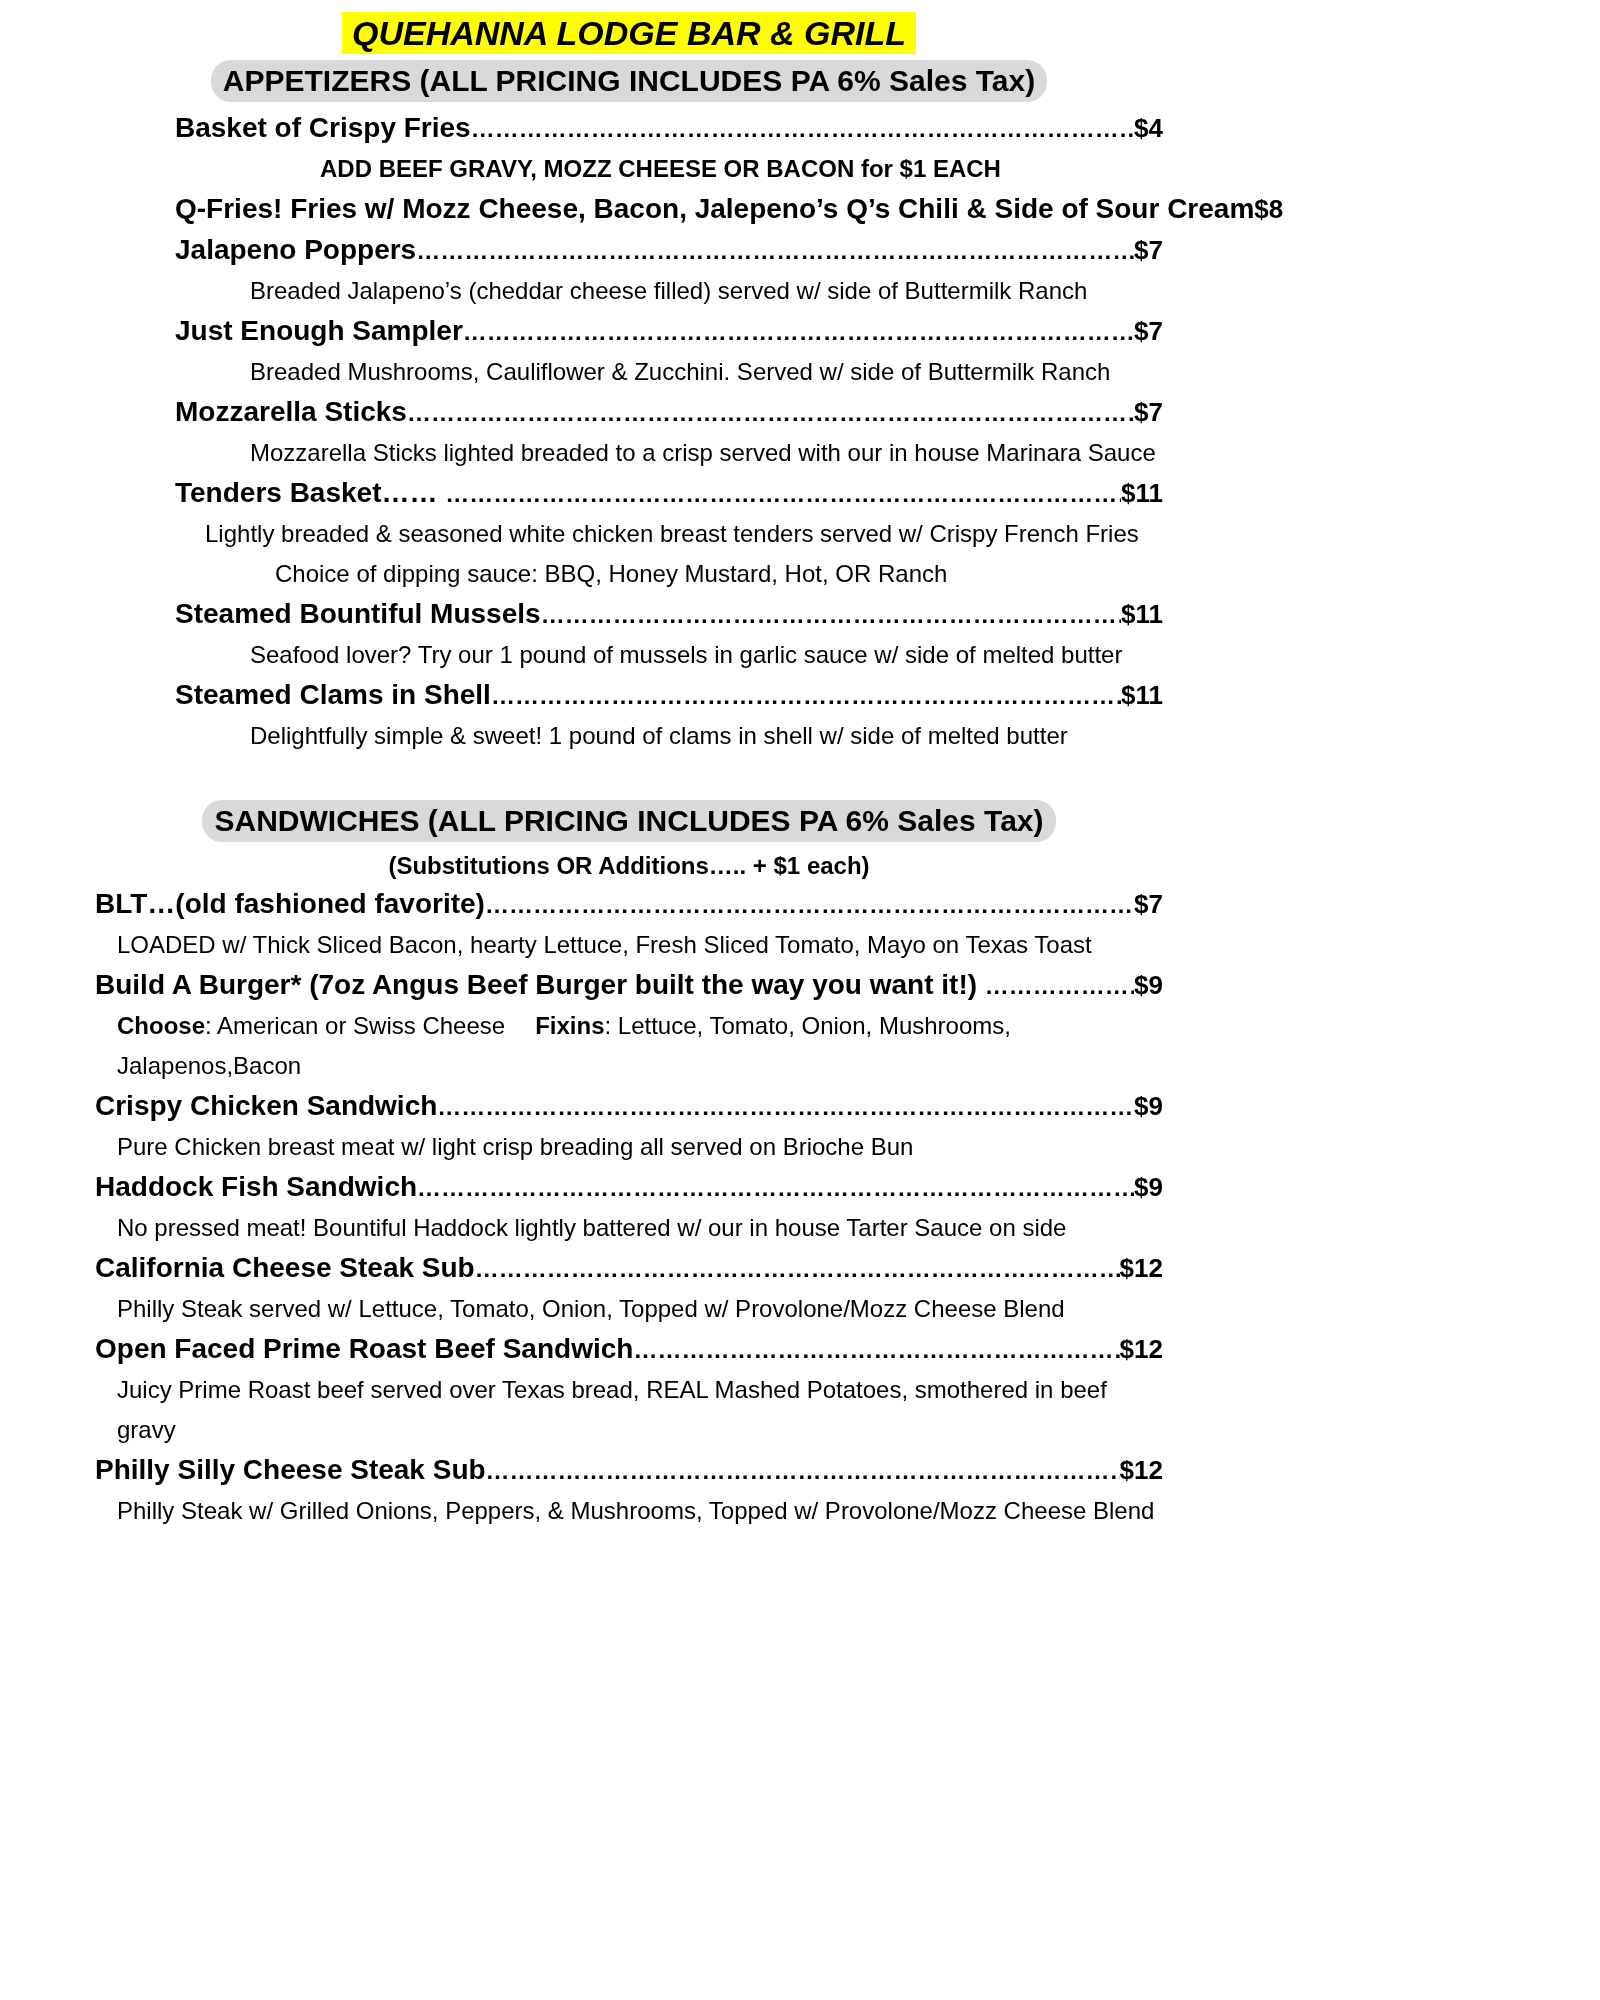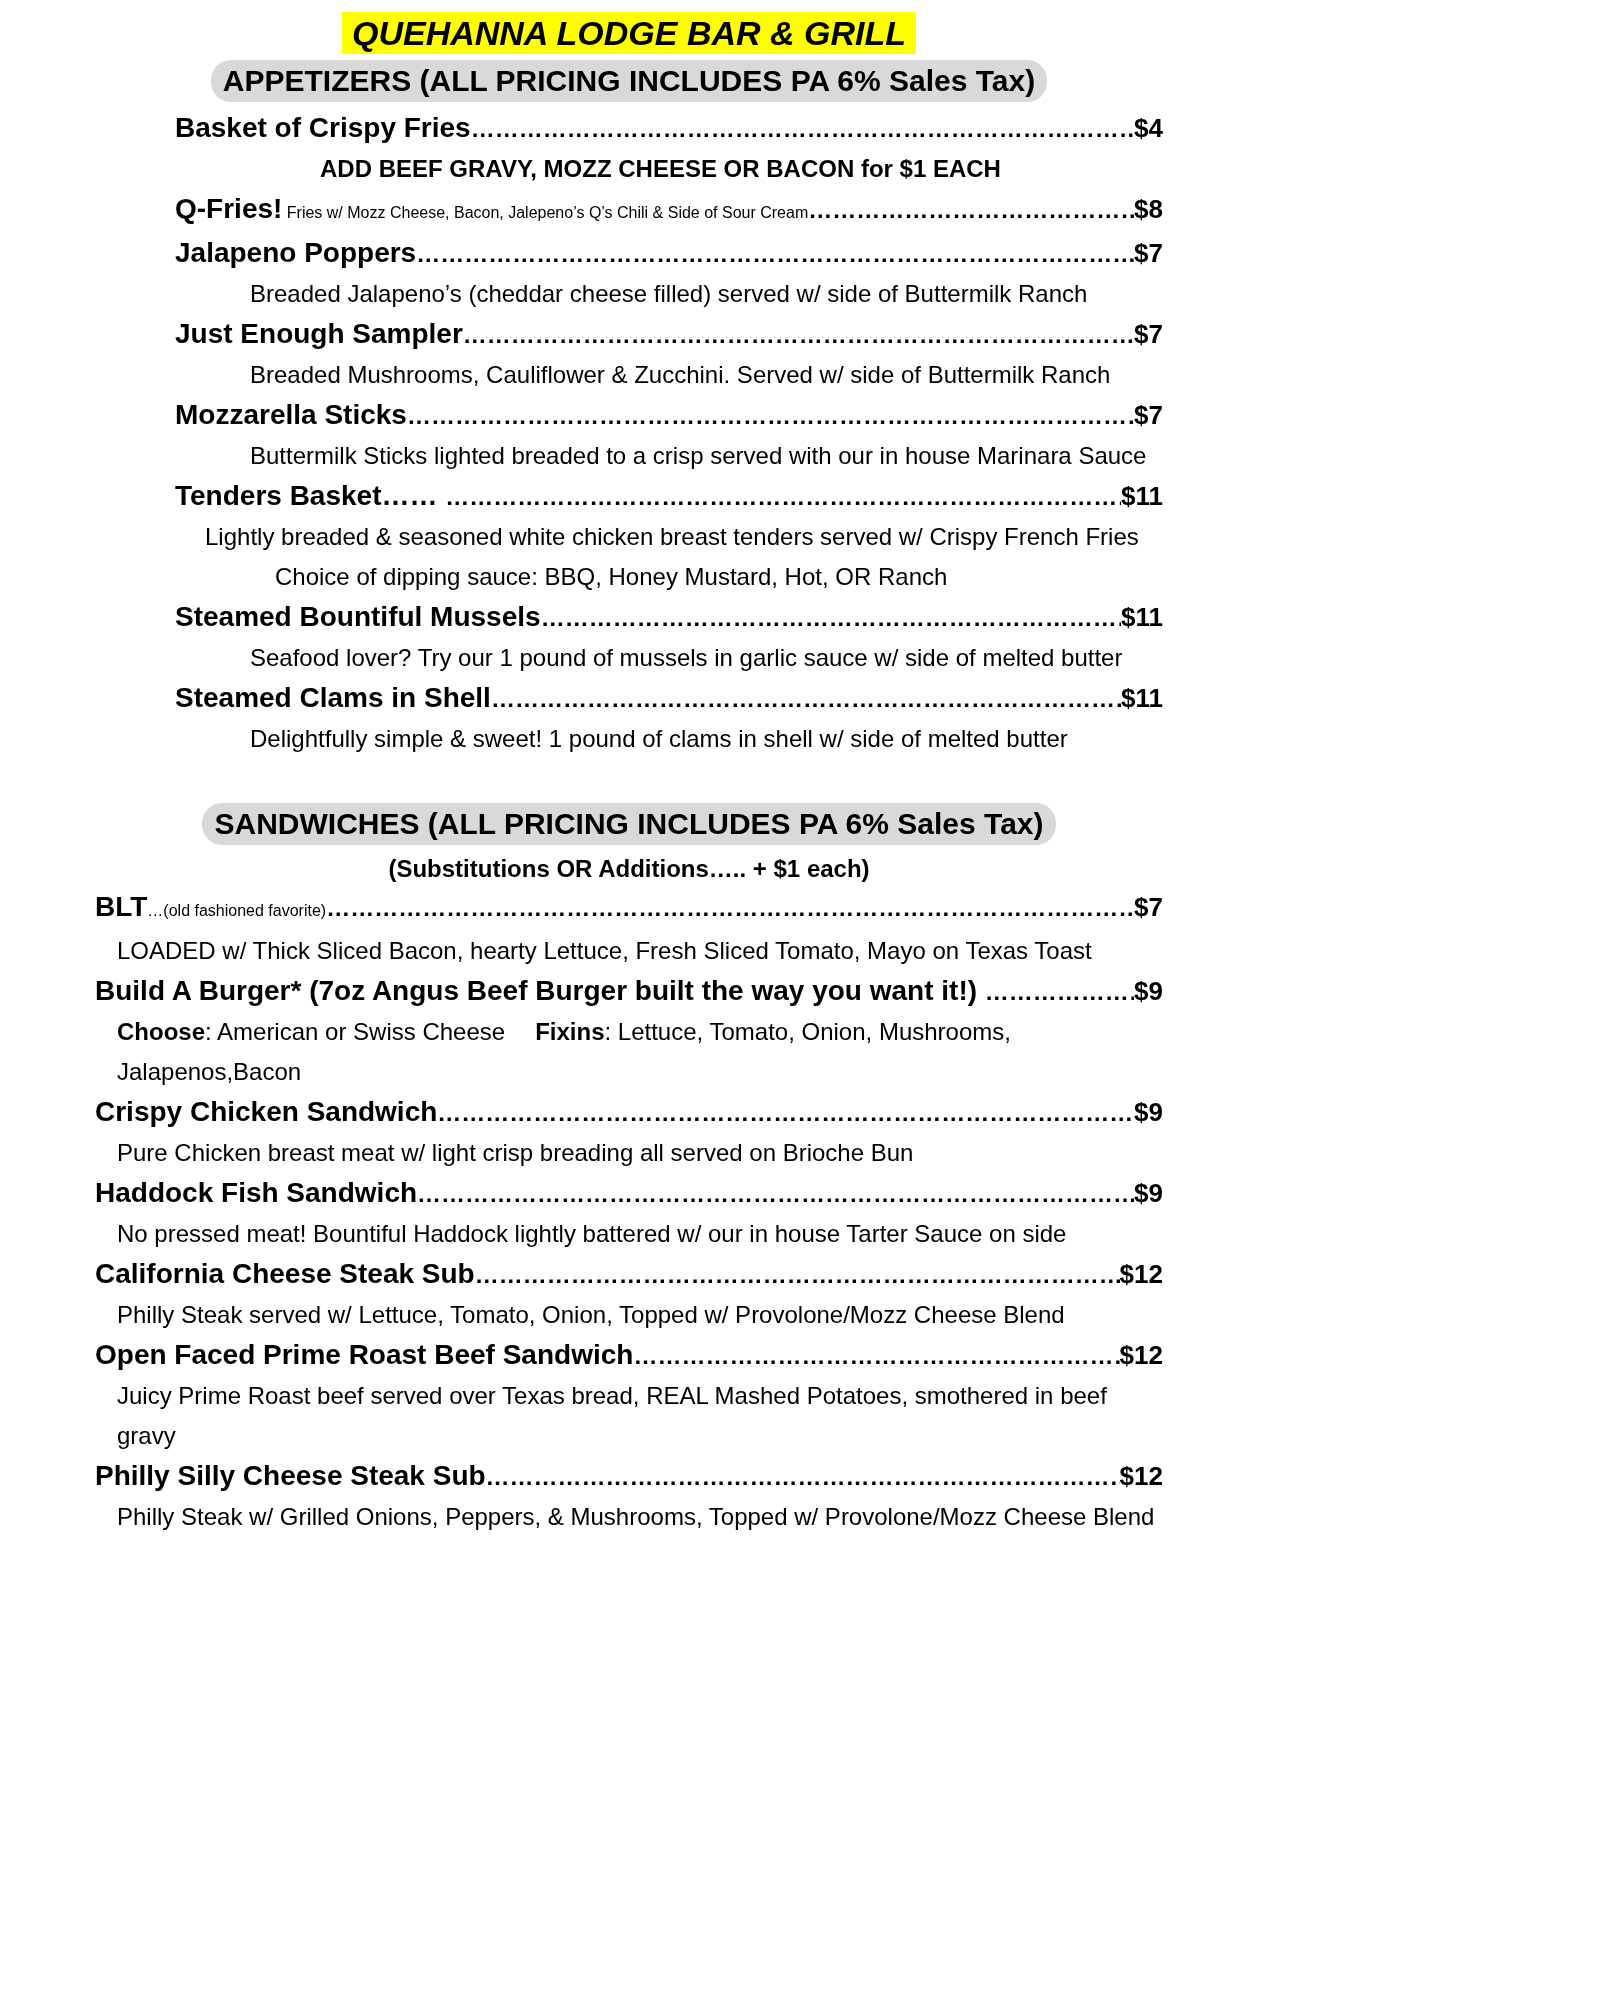--- a/index.html
+++ b/index.html
@@ -37,21 +37,21 @@
     padding: 0 12px;
     border-radius: 20px;
   }
   .items.ap { padding-left: 80px; }
   .row {
     display: flex;
     align-items: baseline;
     line-height: 40px;
   }
   .nm  { font-weight: 700; font-size: 28px; white-space: pre; }
-  .nm2 { font-weight: 400; font-size: 16px; white-space: pre; }
+  .nm2 { font-weight: 700; font-size: 28px; white-space: pre; }
   .dots {
     flex: 1 1 0;
     overflow: hidden;
     white-space: nowrap;
     font-weight: 700;
     font-size: 24px;
   }
   .price { font-weight: 700; font-size: 26px; white-space: pre; }
   .desc { font-size: 24px; line-height: 40px; }
   .ap-desc   { padding-left: 75px; }
@@ -116,21 +116,21 @@
         <span class="dots">……………………………………………………………………………………………………………………………………………………………………………………………………………………</span>
         <span class="price">$7</span>
       </div>
       <div class="desc ap-desc">Breaded Mushrooms, Cauliflower &amp; Zucchini. Served w/ side of Buttermilk Ranch</div>
 
       <div class="row">
         <span class="nm">Mozzarella Sticks</span>
         <span class="dots">……………………………………………………………………………………………………………………………………………………………………………………………………………………</span>
         <span class="price">$7</span>
       </div>
-      <div class="desc ap-desc">Buttermilk Sticks lighted breaded to a crisp served with our in house Marinara Sauce</div>
+      <div class="desc ap-desc">Mozzarella Sticks lighted breaded to a crisp served with our in house Marinara Sauce</div>
 
       <div class="row">
         <span class="nm">Tenders Basket…… </span>
         <span class="dots">……………………………………………………………………………………………………………………………………………………………………………………………………………………</span>
         <span class="price">$11</span>
       </div>
       <div class="desc ap-desc-1">Lightly breaded &amp; seasoned white chicken breast tenders served w/ Crispy French Fries</div>
       <div class="desc ap-desc-2">Choice of dipping sauce: BBQ, Honey Mustard, Hot, OR Ranch</div>
 
       <div class="row">

